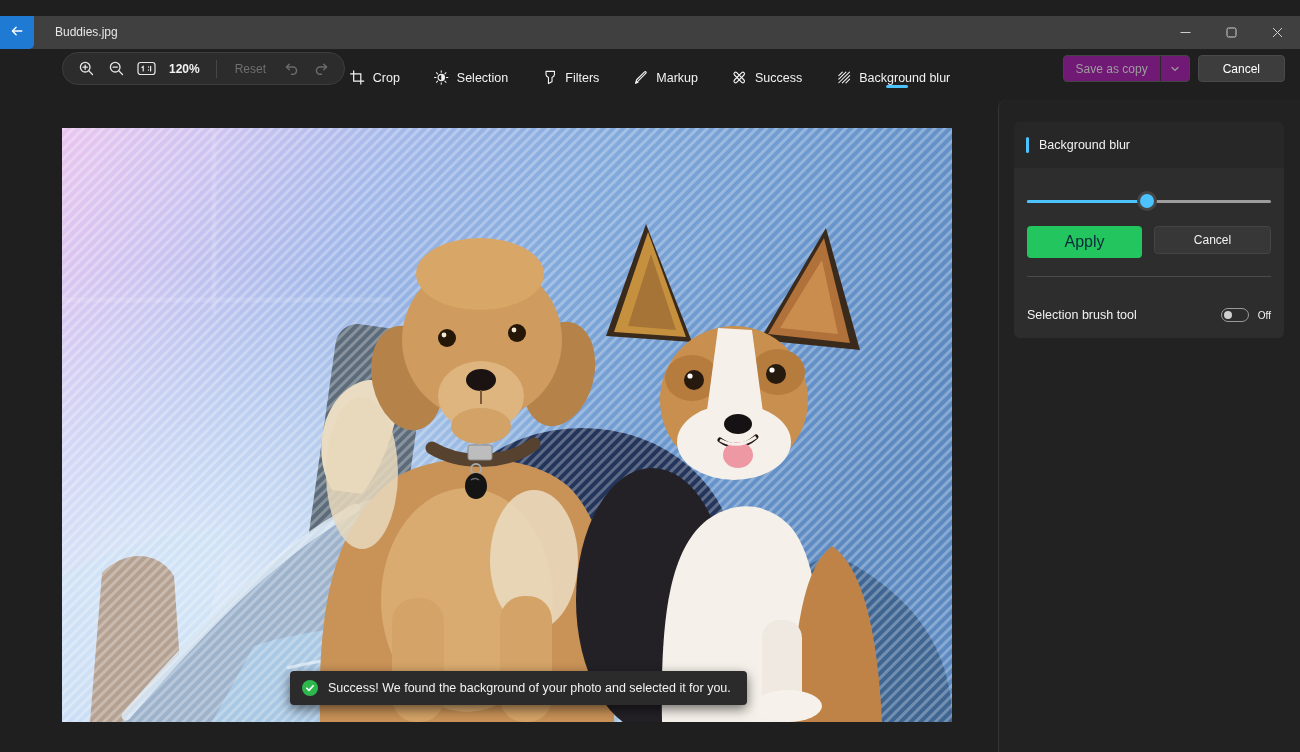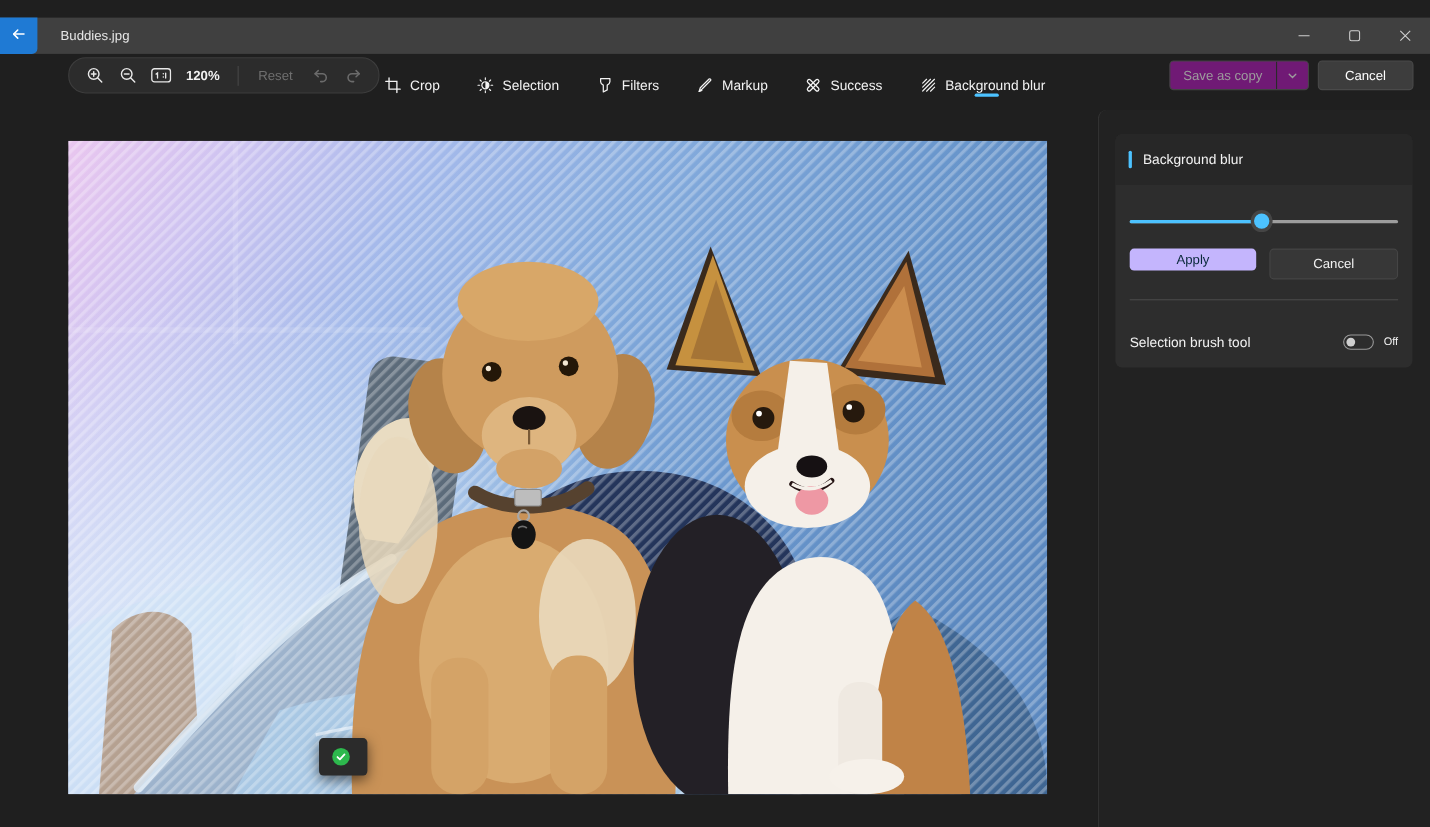--- a/index.html
+++ b/index.html
@@ -62,22 +62,22 @@
   .card-body { padding:14px 13px 16px 13px; }
   .intensity-row { display:flex; align-items:center; gap:9px; }
   .intensity-label { font-size:12.5px; color:#f2f2f2; flex:1; }
   .intensity-value { font-size:12.5px; color:#f2f2f2; }
   .slider { position:relative; height:14px; margin:12px 0 4px 0; cursor:pointer; }
   .slider .track { position:absolute; left:0; right:0; top:6px; height:3px; border-radius:2px; background:#9d9d9d; }
   .slider .fill { position:absolute; left:0; top:6px; height:3px; border-radius:2px; background:#4cc2ff; }
   .slider .thumb { position:absolute; top:0; width:14px; height:14px; border-radius:50%;
                    background:#4cc2ff; box-shadow:0 0 0 3px #454545; transform:translateX(-7px); }
   .btn-row { display:flex; gap:12px; margin-top:18px; }
-  .btn-apply { flex:1; height:20px; border:none; border-radius:4px; background:#c4b5fd; color:#09283a;
-               font-size:12px; cursor:pointer; }
+  .btn-apply { flex:1; height:32px; border:none; border-radius:4px; background:#22c55e; color:#09283a;
+               font-size:16px; cursor:pointer; }
   .btn-cancel { flex:1; height:28px; border:1px solid #454545; border-radius:4px; background:#373737;
                 color:#f2f2f2; font-size:12px; cursor:pointer; }
   .card-divider { height:1px; background:#4a4a4a; margin:18px 0 0 0; }
   .brush-row { display:flex; align-items:center; margin-top:31px; }
   .brush-label { flex:1; font-size:12.5px; color:#f2f2f2; }
   .toggle { position:relative; width:28px; height:14px; border:1px solid #9a9a9a; border-radius:8px;
             background:transparent; cursor:pointer; margin-right:9px; }
   .toggle .knob { position:absolute; left:2px; top:2px; width:8px; height:8px; border-radius:50%; background:#cfcfcf; }
   .toggle-state { font-size:10px; color:#f2f2f2; }
 </style>
@@ -313,20 +313,21 @@
         <ellipse cx="726" cy="578" rx="34" ry="16" fill="#f6f1ea"></ellipse>
       </g>
     </svg>
 
     <div class="toast">
       <span class="check-circle">
         <svg width="10" height="10" viewBox="0 0 10 10" fill="none" stroke="#ffffff" stroke-width="1.6" stroke-linecap="round" stroke-linejoin="round">
             <path d="M1.8 5.2l2.2 2.2 4.2-4.6"></path>
           </svg>
       </span>
+      <span class="toast-text">Success! We found the background of your photo and selected it for you.</span>
     </div>
   </div>
 
   <div class="side-panel">
     <div class="card">
       <div class="card-header">
         <span class="accent-bar"></span>
         <span class="card-title">Background blur</span>
       </div>
       <div class="card-body">

